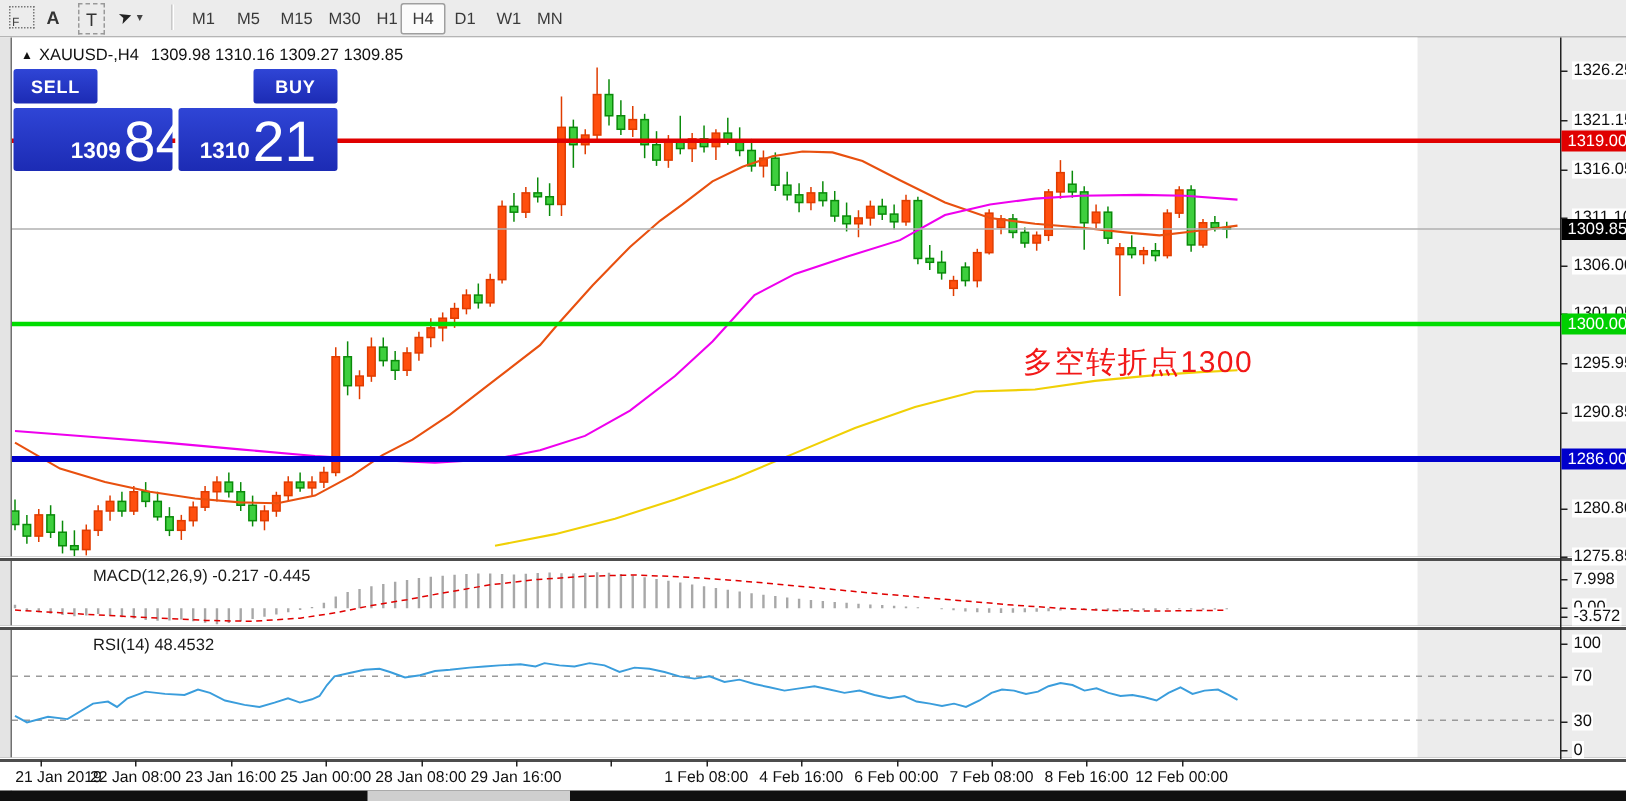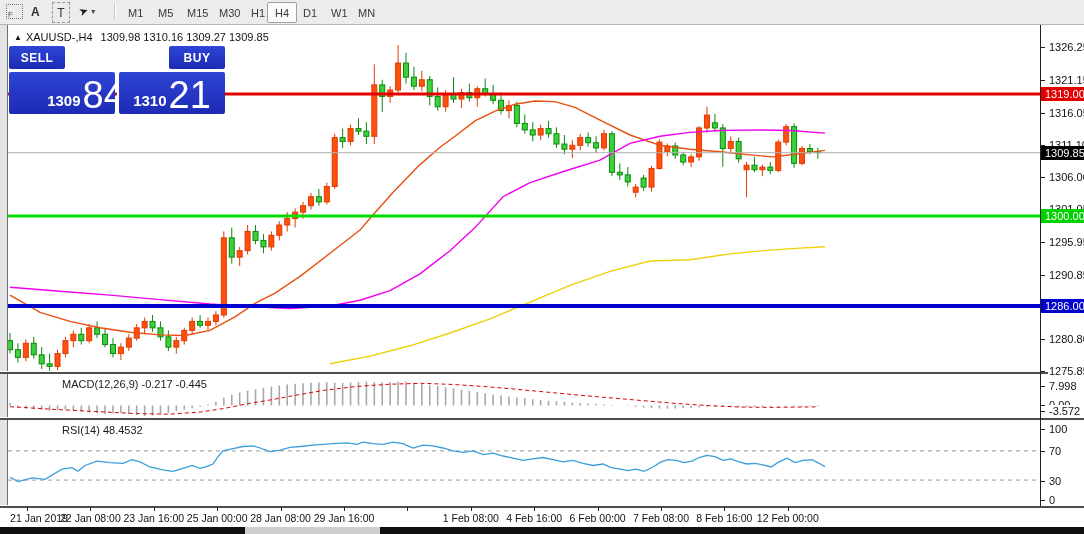--- a/index.html
+++ b/index.html
@@ -11,21 +11,21 @@
            color:#333;font-size:12px;cursor:default;}
   .dotgrid{width:15px;height:13px;border:1px dotted #777;position:relative;}
   .dotgrid span{position:absolute;left:1px;bottom:-1px;font-size:8px;color:#444;}
   .tb-sep{position:absolute;top:3px;width:1px;height:17px;background:#c9c9c9;box-shadow:1px 0 0 #fff;}
   .tf-btn{position:absolute;top:2px;height:19px;padding:0 7px;display:flex;align-items:center;
           font-size:11px;color:#3a3a3a;border:1px solid transparent;border-radius:2px;}
   .tf-btn.active{background:#fbfbfb;border:1px solid #9f9f9f;}
   .arrowglyph{font-size:11px;transform:rotate(-20deg);color:#222;}
   .caret{font-size:8px;color:#444;margin-left:3px;}
   
-  #chartwin{position:absolute;left:0;top:25px;width:1084px;height:502px;background:#fff;}
+  #chartwin{position:absolute;left:0;top:25px;width:945px;height:502px;background:#fff;}
   #leftframe{position:absolute;left:0;top:0;width:7px;height:502px;background:#e4e4e4;border-right:1px solid #707070;}
   #chartsvg{position:absolute;left:0;top:0;width:1084px;height:502px;}
   .sep{position:absolute;left:0;width:1084px;height:2px;background:#4d4d4d;border-top:1px solid #fff;}
   #vaxisline{position:absolute;left:1040px;top:0;width:1px;height:481px;background:#222;}
   #title{position:absolute;left:14px;top:6px;font-size:11px;color:#111;white-space:nowrap;}
   #title .tri{font-size:8px;vertical-align:1px;margin-right:4px;}
   #title .ohlc{margin-left:8px;}
   .pane-label{position:absolute;left:14px;font-size:11px;color:#1a1a1a;padding-left:48px;}
   .axis-label{position:absolute;left:1048px;font-size:11px;color:#111;transform:translateY(-50%);background:#fff;padding:0 1px;}
   .axis-dash{position:absolute;left:1040px;width:5px;height:1px;background:#222;}
@@ -443,20 +443,21 @@
       </div>
       <div id="buybig" class="bigbox blue">
         <span class="pr-small">1310</span>
         <span class="pr-big">21</span>
       </div>
     </div>
 
     <div class="pane-label" style="top:353px">MACD(12,26,9) -0.217 -0.445</div>
     <div class="pane-label" style="top:399px">RSI(14) 48.4532</div>
 
+    <div id="annot">多空转折点1300</div>
 
     <div class="sep" style="top:346px"></div>
     <div class="sep" style="top:392px"></div>
     <div id="dateaxis-bg"></div>
     <div class="sep" style="top:480px"></div>
     <div id="vaxisline"></div>
     <div id="axis-overlay"></div>
   <div class="axis-dash" style="top: 22px;"></div>
       <div class="axis-label" style="top: 22px;">1326.25</div>
       <div class="axis-dash" style="top: 55px;"></div>

